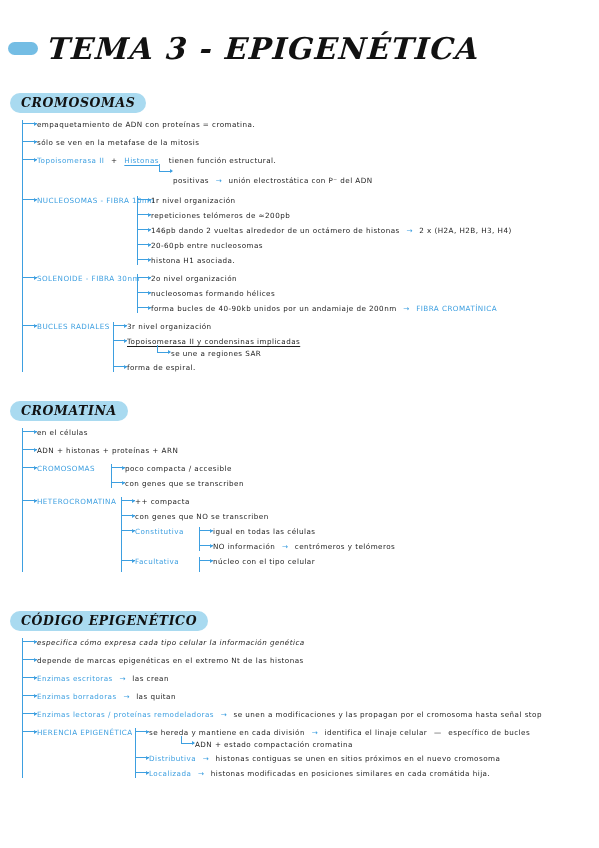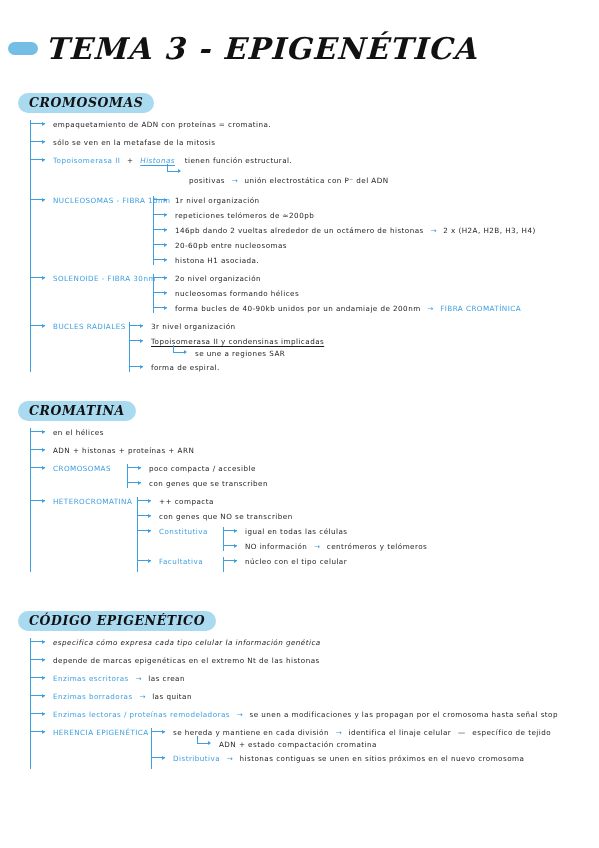--- a/index.html
+++ b/index.html
@@ -44,21 +44,21 @@
   .title-bar-right {
     flex: 1;
     height: 13px;
     border-radius: 7px;
     background: #74bde4;
     margin-right: 280px;
     max-width: 110px;
   }
 
   
-  .section { position: absolute; left: 18px; }
+  .section { position: absolute; left: 10px; }
   .sec-head {
     display: inline-block;
     background: #a9daf0;
     border-radius: 11px;
     padding: 2px 11px 3px 11px;
     font-family: "DejaVu Serif", serif;
     font-weight: bold;
     font-style: italic;
     font-size: 12.5px;
     letter-spacing: 0.6px;
@@ -75,42 +75,41 @@
     border-left: 1.3px solid #3d9fe0;
   }
 
   .node {
     position: relative;
     font-size: 7.2px;
     line-height: 9px;
     letter-spacing: 0.45px;
     white-space: nowrap;
     color: #1c1c1c;
-    padding-left: 8px;
   }
   .node .tick {
     position: absolute;
     left: -14px;
     top: 3.2px;
     width: 14px;
     height: 1.3px;
     background: #3d9fe0;
   }
   .node .tick::after {
     content: "";
     position: absolute;
     right: 0; top: -1.6px;
     border-left: 3.5px solid #3d9fe0;
     border-top: 2.2px solid transparent;
     border-bottom: 2.2px solid transparent;
   }
 
   .txt { display: inline-block; }
   .blue { color: #3d9fe0; }
-  .blue-u { color: #3d9fe0; text-decoration: underline; text-underline-offset: 1.5px; font-style: italic; }
+  .blue-u { color: #3d9fe0; text-decoration: underline; text-underline-offset: 1.5px; }
   .black-u { color: #1c1c1c; text-decoration: underline; text-underline-offset: 1.5px; }
   .arrow {
     display: inline-block;
     color: #3d9fe0;
     margin: 0 4px;
     font-size: 7.2px;
     letter-spacing: 0;
   }
   .dash {
     display: inline-block;
@@ -302,21 +301,21 @@
 </div>
 
 <div class="section" style="top:400px;">
   <div class="sec-head">CROMATINA</div>
 
   <div class="tree">
     <div class="branch" style="margin-left:12px;">
 
       <div class="node" style="margin-top:6px;">
         <span class="tick"></span>
-        <span class="txt">en el hélices</span>
+        <span class="txt">en el células</span>
       </div>
 
       <div class="gap-9"></div>
       <div class="node">
         <span class="tick"></span>
         <span class="txt">ADN + histonas + proteínas + ARN</span>
       </div>
 
       <div class="gap-9"></div>
       <div class="node">
@@ -443,37 +442,43 @@
         <span class="tick"></span>
         <div class="sub-wrap">
           <span class="label-col blue" style="width:86px;">HERENCIA EPIGENÉTICA</span>
           <div class="sub-tree">
             <div class="node">
               <span class="tick"></span>
               <span class="txt">se hereda y mantiene en cada división</span>
               <span class="arrow">→</span>
               <span class="txt">identifica el linaje celular</span>
               <span class="dash">—</span>
-              <span class="txt">específico de tejido</span>
+              <span class="txt">específico de bucles</span>
             </div>
             <div class="elbow" style="margin-left:30px;">
               <span class="head"></span>
               <span class="node" style="display:inline-block;">
                 <span class="txt">ADN + estado compactación cromatina</span>
               </span>
             </div>
 
             <div class="gap-5"></div>
             <div class="node">
               <span class="tick"></span>
               <span class="txt blue">Distributiva</span>
               <span class="arrow">→</span>
               <span class="txt">histonas contiguas se unen en sitios próximos en el nuevo cromosoma</span>
             </div>
 
             <div class="gap-6"></div>
+            <div class="node">
+              <span class="tick"></span>
+              <span class="txt blue">Localizada</span>
+              <span class="arrow">→</span>
+              <span class="txt">histonas modificadas en posiciones similares en cada cromátida hija.</span>
+            </div>
           </div>
         </div>
       </div>
 
     </div>
   </div>
 </div>
 
 </body></html>

